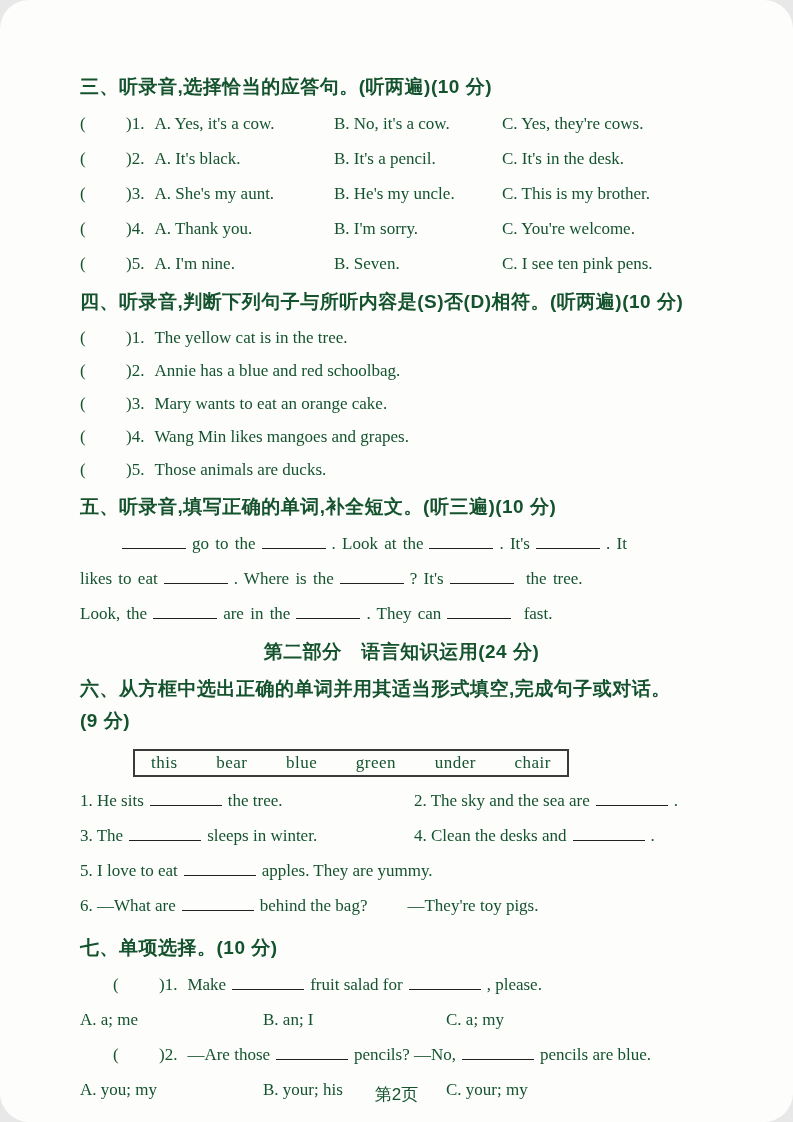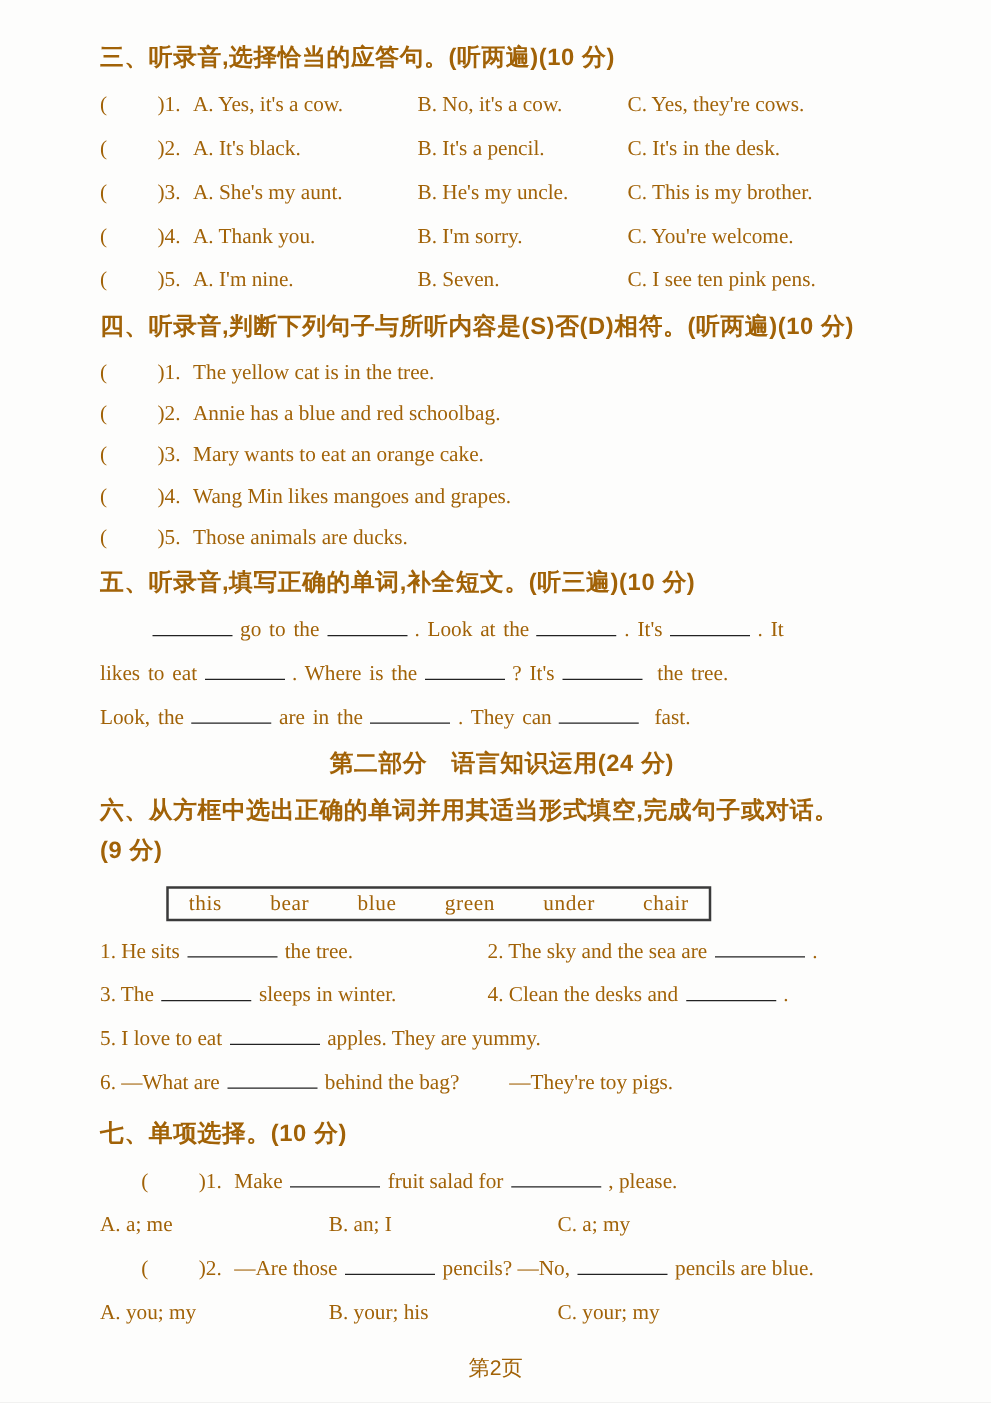--- a/index.html
+++ b/index.html
@@ -1,26 +1,27 @@
 <!DOCTYPE html>
 <html><head>
 <meta charset="utf-8">
 <style>
   html,body { margin:0; padding:0; background:#e8e8e8; }
   .page {
     position:relative;
     width:793px; height:1122px;
     margin:0 auto;
     background:#fdfdfc;
-    color:#a16207;
+    color:#14532d;
     box-sizing:border-box;
-    padding:26px 70px 0 80px;
+    padding:66px 70px 0 80px;
     font-family:"Liberation Serif","DejaVu Serif",serif;
     font-size:17px;
     overflow:hidden;
+    border-radius:29px;
   }
   
   .cnh {
     font-family:"Liberation Sans","DejaVu Sans",sans-serif;
     font-weight:700;
     font-size:19px;
     line-height:30px;
     letter-spacing:0.5px;
   }
   .sec-title { margin:6px 0 4px 0; }
@@ -61,21 +62,21 @@
     padding:2px 16px;
     display:flex;
     justify-content:space-between;
     font-size:17px;
     letter-spacing:0.5px;
   }
 
   
   .pairrow { display:flex; height:35px; align-items:center; }
   .pairrow .left { width:310px; white-space:nowrap; }
-  .pairrow .right { flex:1; white-space:nowrap; }
+  .pairrow .right { flex:1; white-space:nowrap;margin-left:24px; }
   .fullrow { height:35px; line-height:35px; white-space:nowrap; }
   .gap40 { display:inline-block; width:40px; }
 
   
   .qline { height:35px; line-height:35px; white-space:nowrap;margin-left:33px; }
   .optrow { display:flex; height:35px; align-items:center; }
   .optrow .oa { width:183px; }
   .optrow .ob { width:183px; }
   .optrow .oc { flex:1; }
 

